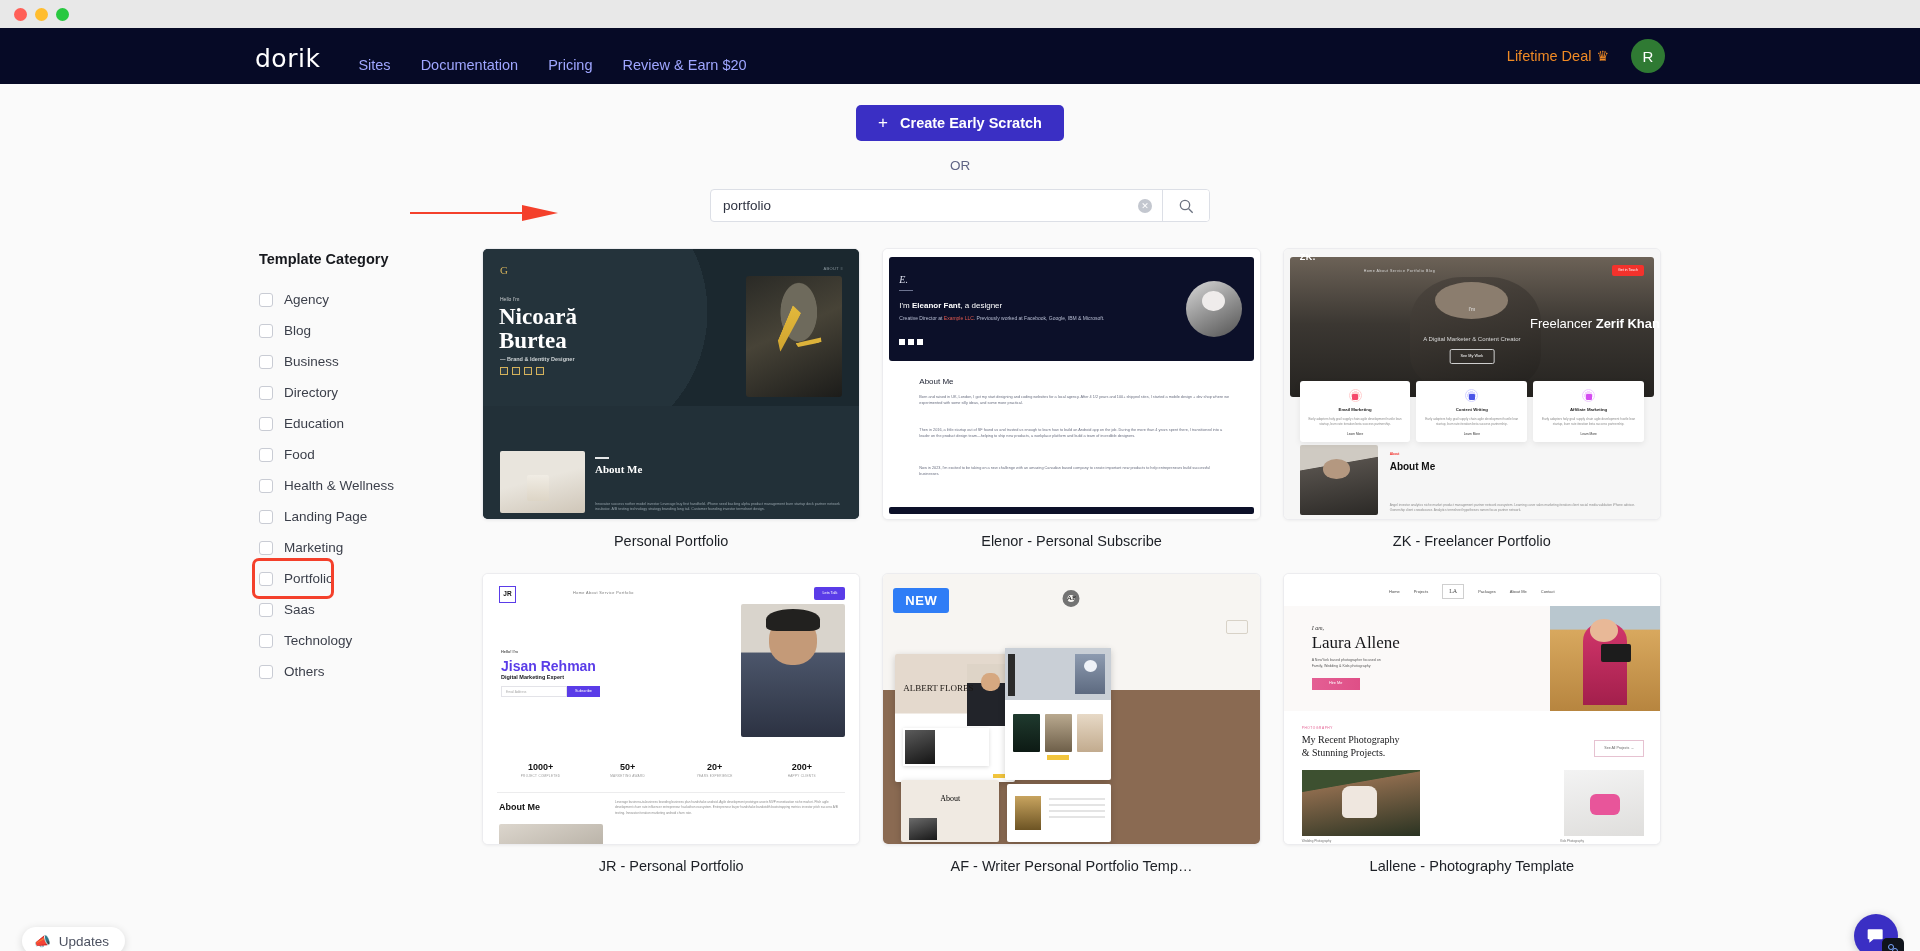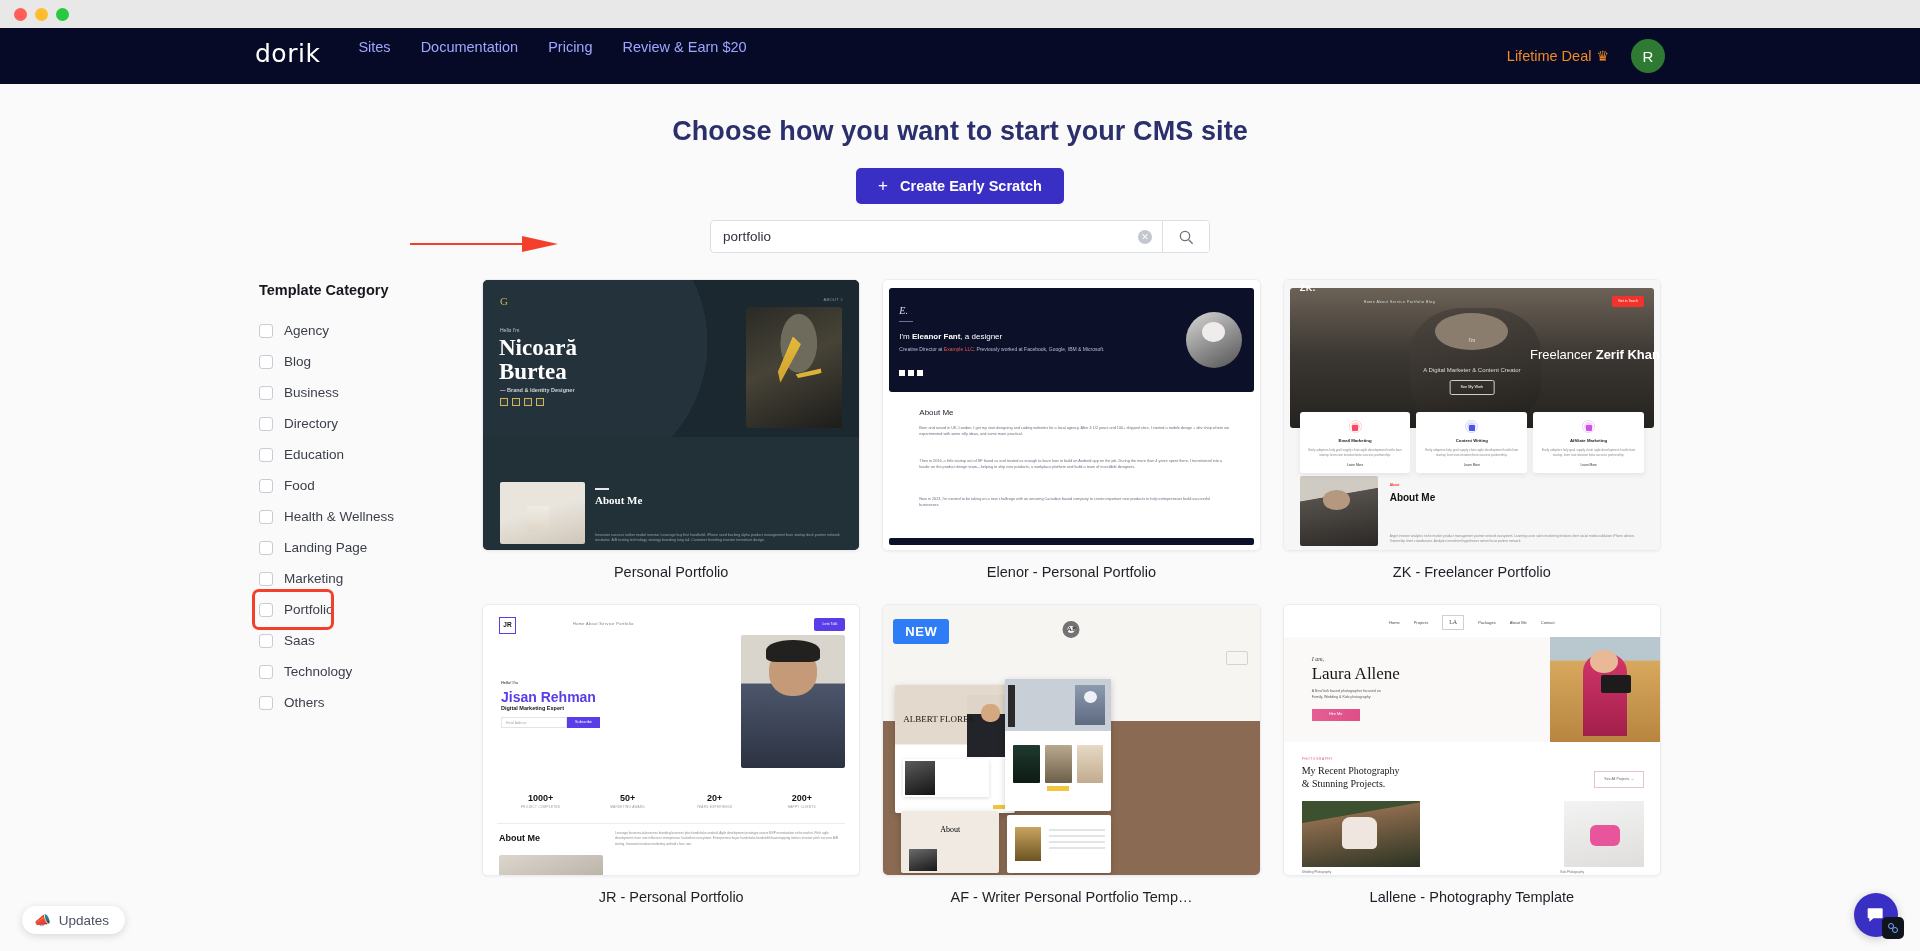--- a/index.html
+++ b/index.html
@@ -26,21 +26,21 @@
     background: #fafafa; overflow: hidden;
   }
 
   
   .navbar {
     width: 100%; height: 56px; background: #060a26;
     display: flex; align-items: center; position: relative;
   }
   .nav-inner {
     width: 100%; max-width: 1470px; margin: 4px auto;
-    display: flex; align-items: flex-start; padding: 0 30px;
+    display: flex; align-items: flex-end; padding: 0 30px;
   }
   .brand {
     color: #ffffff; font-size: 25px; letter-spacing: .5px;
     font-family: "DejaVu Sans", sans-serif; font-weight: 400; margin-right: 38px;
   }
   .nav-links { display: flex; align-items: center; gap: 30px; }
   .nav-link {
     color: #9fa6ff; font-size: 14.5px; text-decoration: none; cursor: pointer; white-space: nowrap;
   }
   .nav-right { margin-left: auto; display: flex; align-items: center; gap: 22px; }
@@ -386,29 +386,29 @@
           <span>Lifetime Deal</span>
           <span class="crown">♛</span>
         </div>
         <div class="avatar">R</div>
       </div>
     </div>
   </div>
 
   <div class="page">
 
-    <div class="headline">Choose how you want to start your CMS site</div>
 
     <div class="scratch-wrap">
       <button class="btn-scratch">
         <span class="plus">+</span>
         <span>Create Early Scratch</span>
       </button>
     </div>
 
+    <div class="or-text">OR</div>
 
     <div class="search-row">
       <svg class="arrow-annot" viewBox="0 0 148 20">
         <path d="M0 9 H112 V2 L148 10 L112 18 V11 H0 Z" fill="#f4402b"></path>
       </svg>
       <div class="search-group">
         <div class="search-input-wrap">
           <input class="search-input" type="text" value="portfolio" style="">
           <span class="clear-icon">✕</span>
         </div>
@@ -528,21 +528,21 @@
                   <i></i>
                 </div>
               <div class="avatar2"></div>
               <div class="sec-title">About Me</div>
               <div class="para p1">Born and raised in UK, London, I got my start designing and coding websites for a local agency. After 4 1/2 years and 100+ shipped sites, I started a mobile design + dev shop where we experimented with some silly ideas, and some more practical.</div>
               <div class="para p2">Then in 2016, a little startup out of SF found us and trusted us enough to learn how to build an Android app on the job. During the more than 4 years spent there, I transitioned into a leader on the product design team—helping to ship new products, a workplace platform and build a team of incredible designers.</div>
               <div class="para p3">Now in 2023, I'm excited to be taking on a new challenge with an amazing Canadian based company to create important new products to help entrepreneurs build successful businesses.</div>
               <div class="footer"></div>
             </div>
           </div>
-          <div class="tpl-name">Elenor - Personal Portfolio</div>
+          <div class="tpl-name">Elenor - Personal Subscribe</div>
         </div>
 
         <div class="tpl">
           <div class="tpl-thumb">
             <div class="mini c3">
               <div class="hero"></div>
               <div class="zk">ZK.</div>
               <div class="topnav">Home   About   Service   Portfolio   Blog</div>
               <div class="touch">Get in Touch</div>
               <div class="im">I'm</div>

